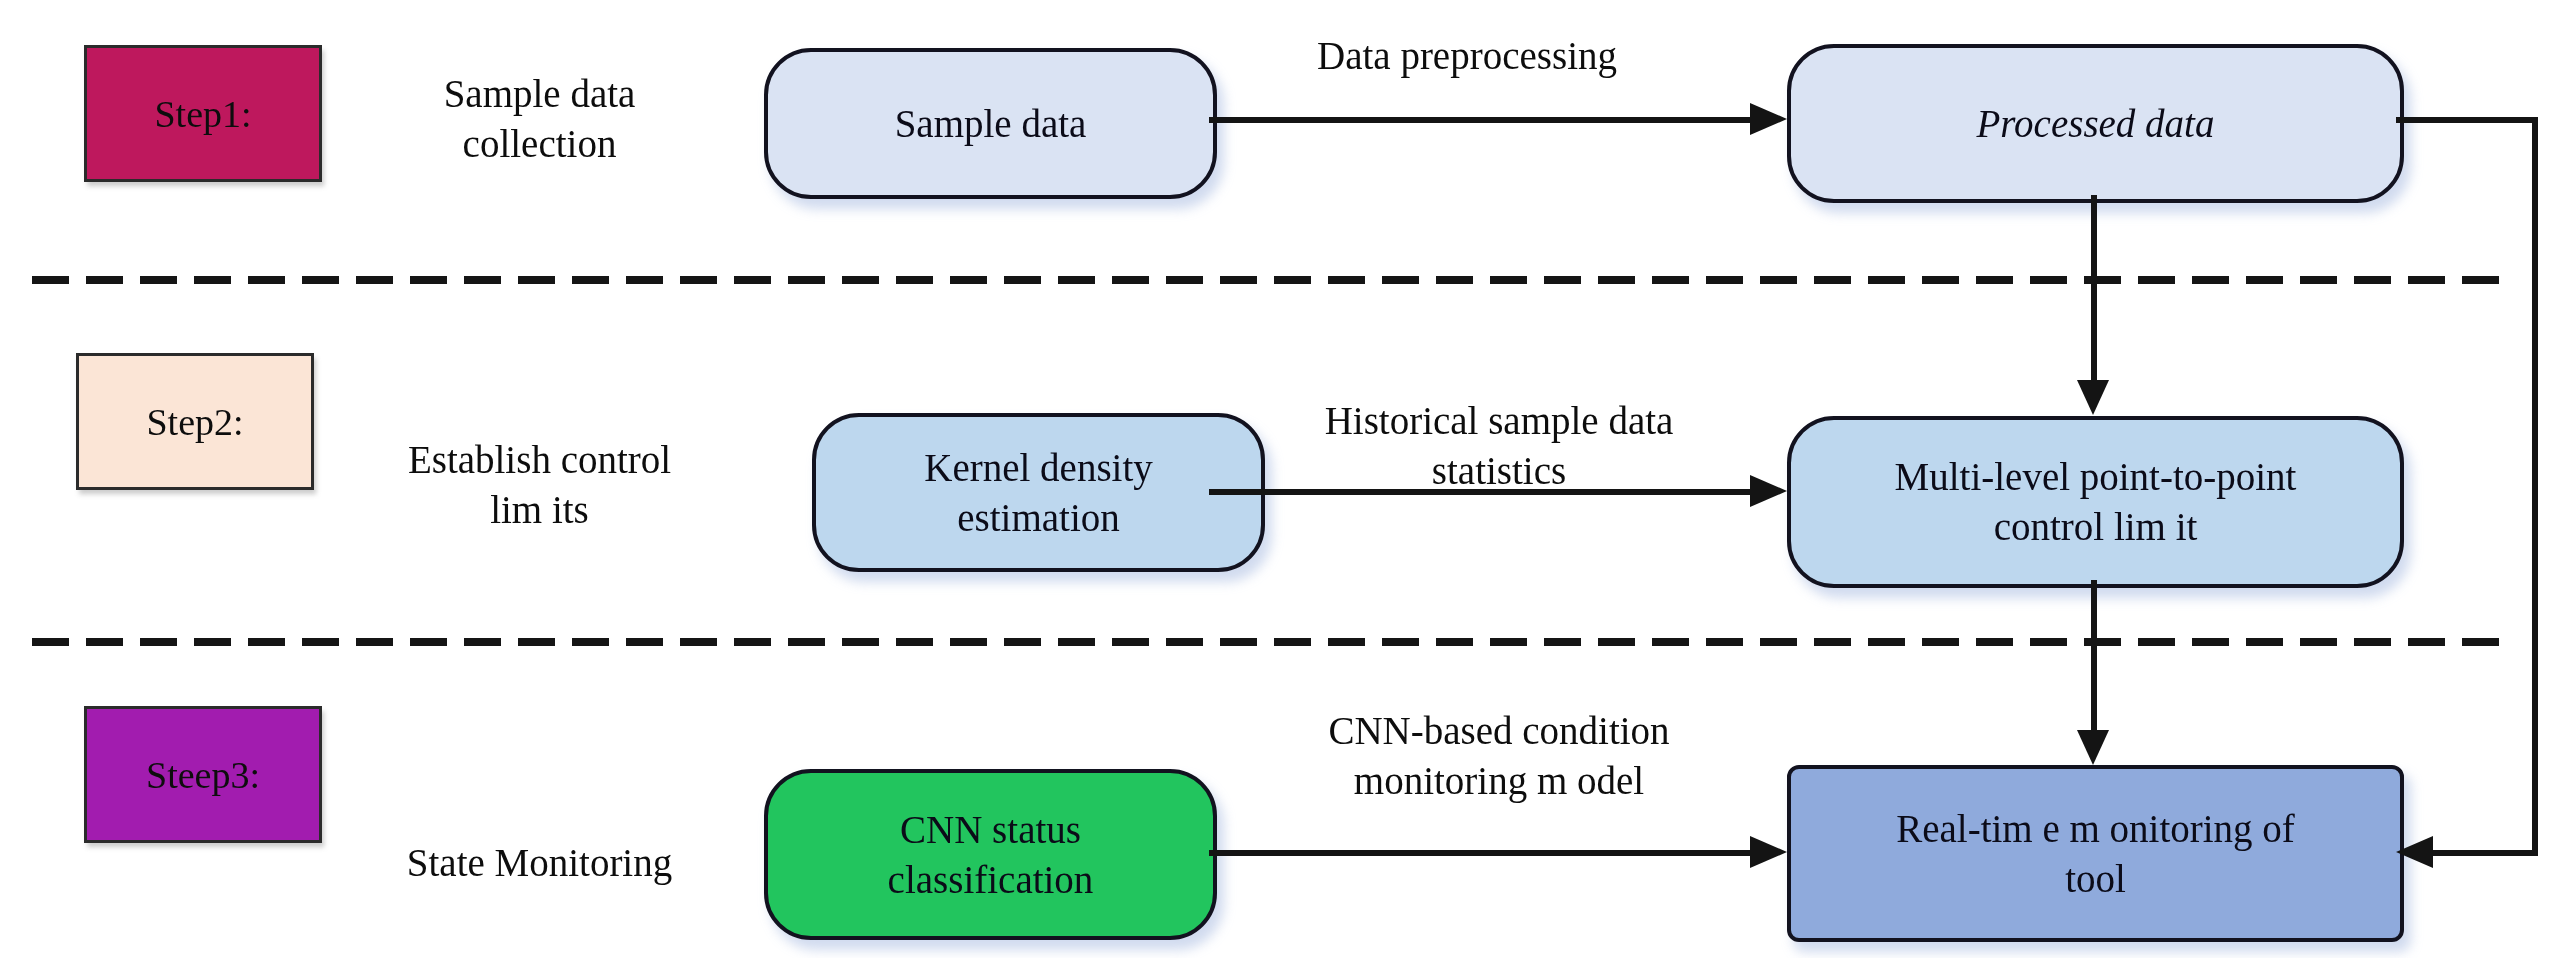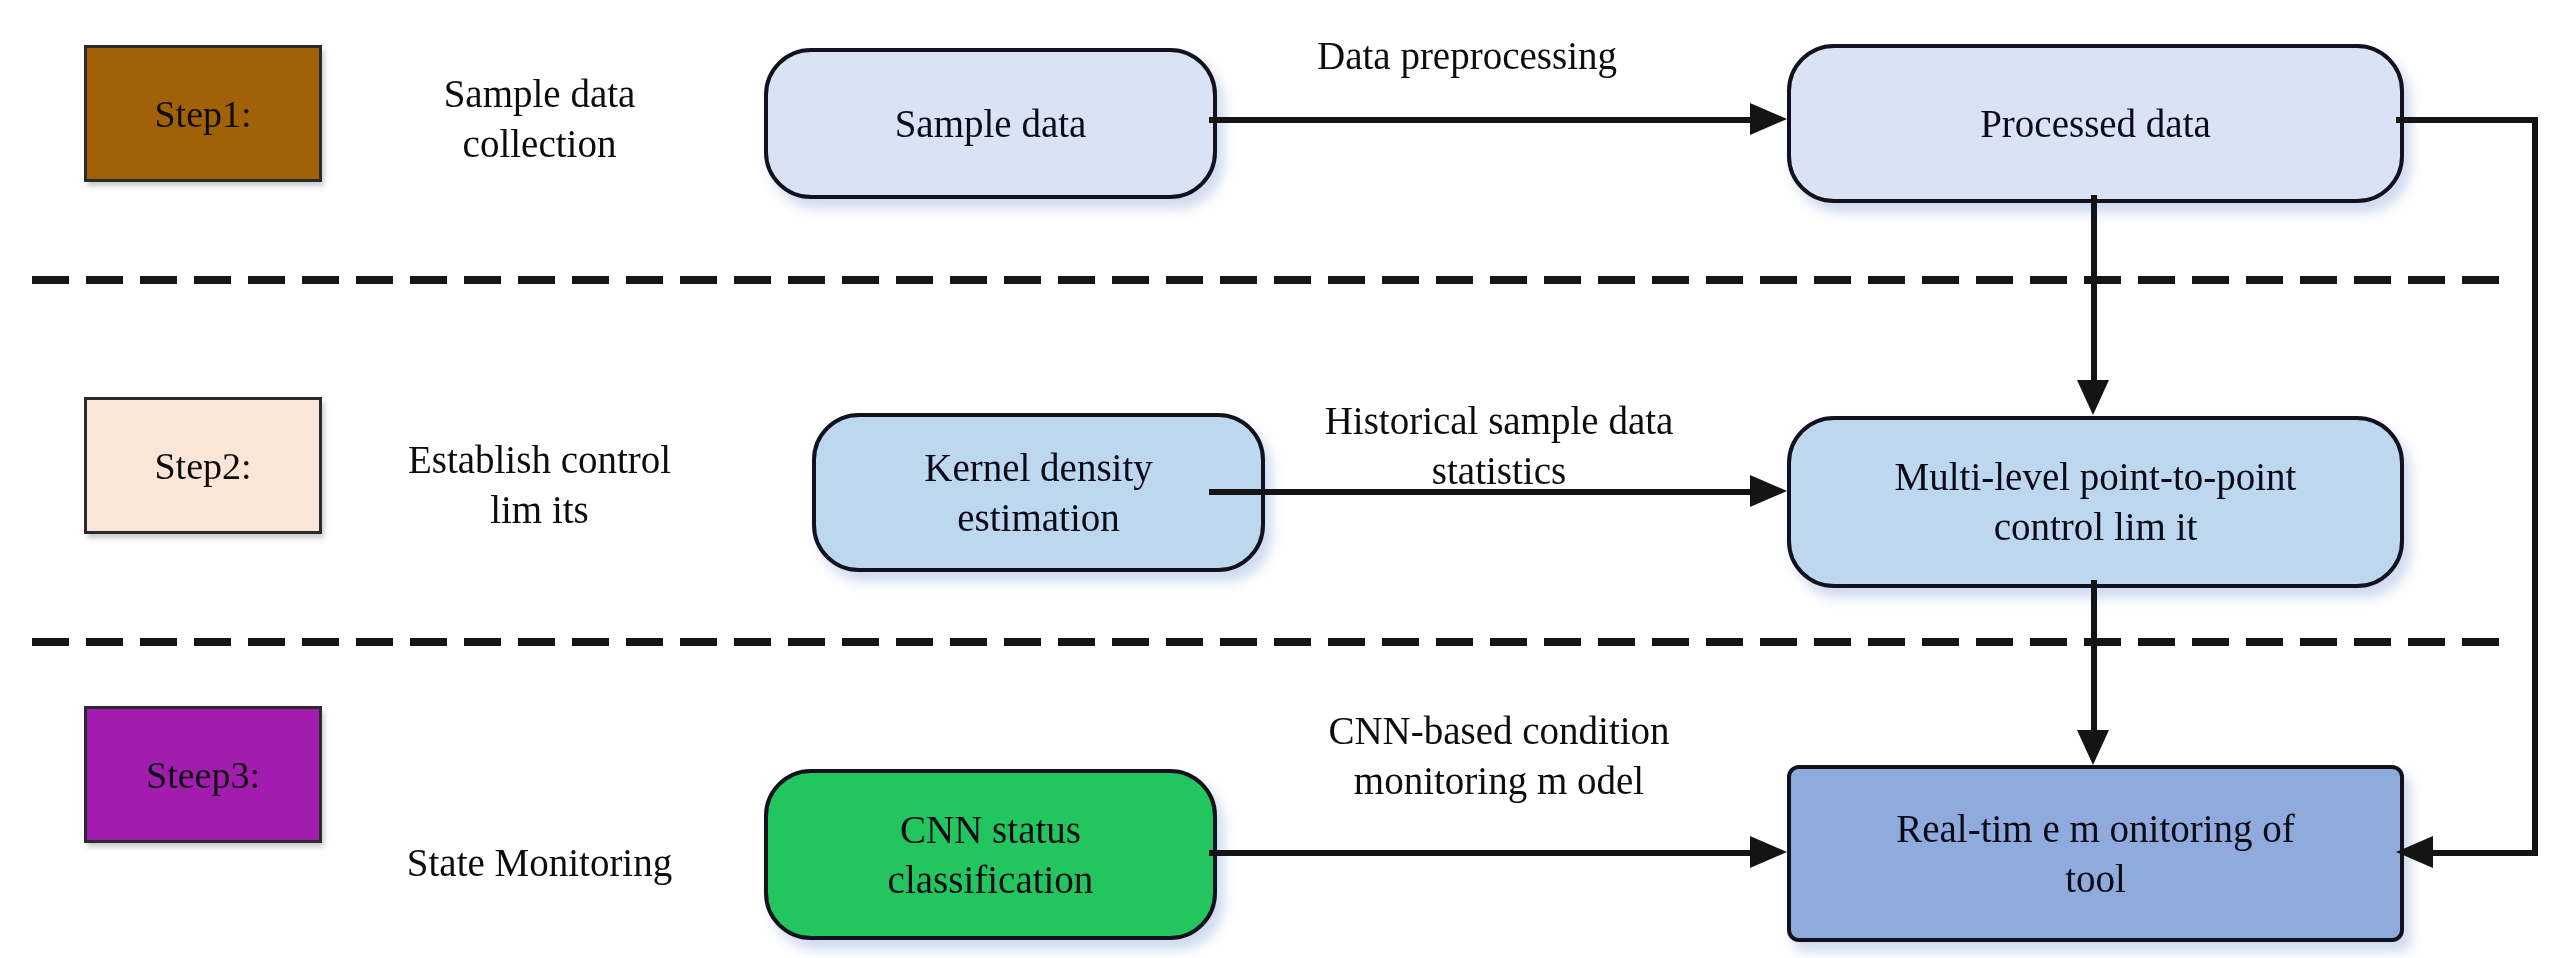--- a/index.html
+++ b/index.html
@@ -49,24 +49,24 @@
   .dashed{
     position:absolute;height:8px;
     background:repeating-linear-gradient(90deg,#151515 0 37px,transparent 37px 54px);
   }
 </style>
 </head>
 <body>
 
 <div class="canvas">
 
-  <div class="step-box" style="left: 84px; top: 45px; background: #a16207; align-items: center;">
+  <div class="step-box" style="left: 84px; top: 45px; background: #be185d; align-items: center;">
     <span>Step1:</span>
   </div>
-  <div class="step-box" style="left: 84px; top: 353px; background: rgb(251, 229, 214); margin-top: 44px;">
+  <div class="step-box" style="left: 76px; top: 353px; background: rgb(251, 229, 214);">
     <span>Step2:</span>
   </div>
   <div class="step-box" style="left: 84px; top: 706px; background: #a21caf;">
     <span>Steep3:</span>
   </div>
 
   <div class="label" style="left:322px;top:69px;width:435px;">
     <div>Sample data</div>
     <div>collection</div>
   </div>
@@ -74,21 +74,21 @@
     <div>Establish control</div>
     <div>lim its</div>
   </div>
   <div class="label" style="left:322px;top:838px;width:435px;">
     <div>State Monitoring</div>
   </div>
 
   <div class="node" style="left: 764px; top: 48px; width: 445px; height: 143px; background: rgb(218, 227, 243);">
     <div>Sample data</div>
   </div>
-  <div class="node" style="left: 1787px; top: 44px; width: 609px; height: 151px; background: rgb(218, 227, 243);">
+  <div class="node" style="left: 1787px; top: 44px; width: 609px; height: 151px; background: rgb(218, 227, 243); font-style: italic;">
     <div>Processed data</div>
   </div>
 
   <div class="node" style="left: 764px; top: 413px; width: 445px; height: 151px; background: rgb(189, 215, 238); margin-left: 48px;">
     <div>Kernel density</div>
     <div>estimation</div>
   </div>
   <div class="node" style="left: 1787px; top: 416px; width: 609px; height: 164px; background: rgb(189, 215, 238);">
     <div>Multi-level point-to-point</div>
     <div>control lim it</div>

